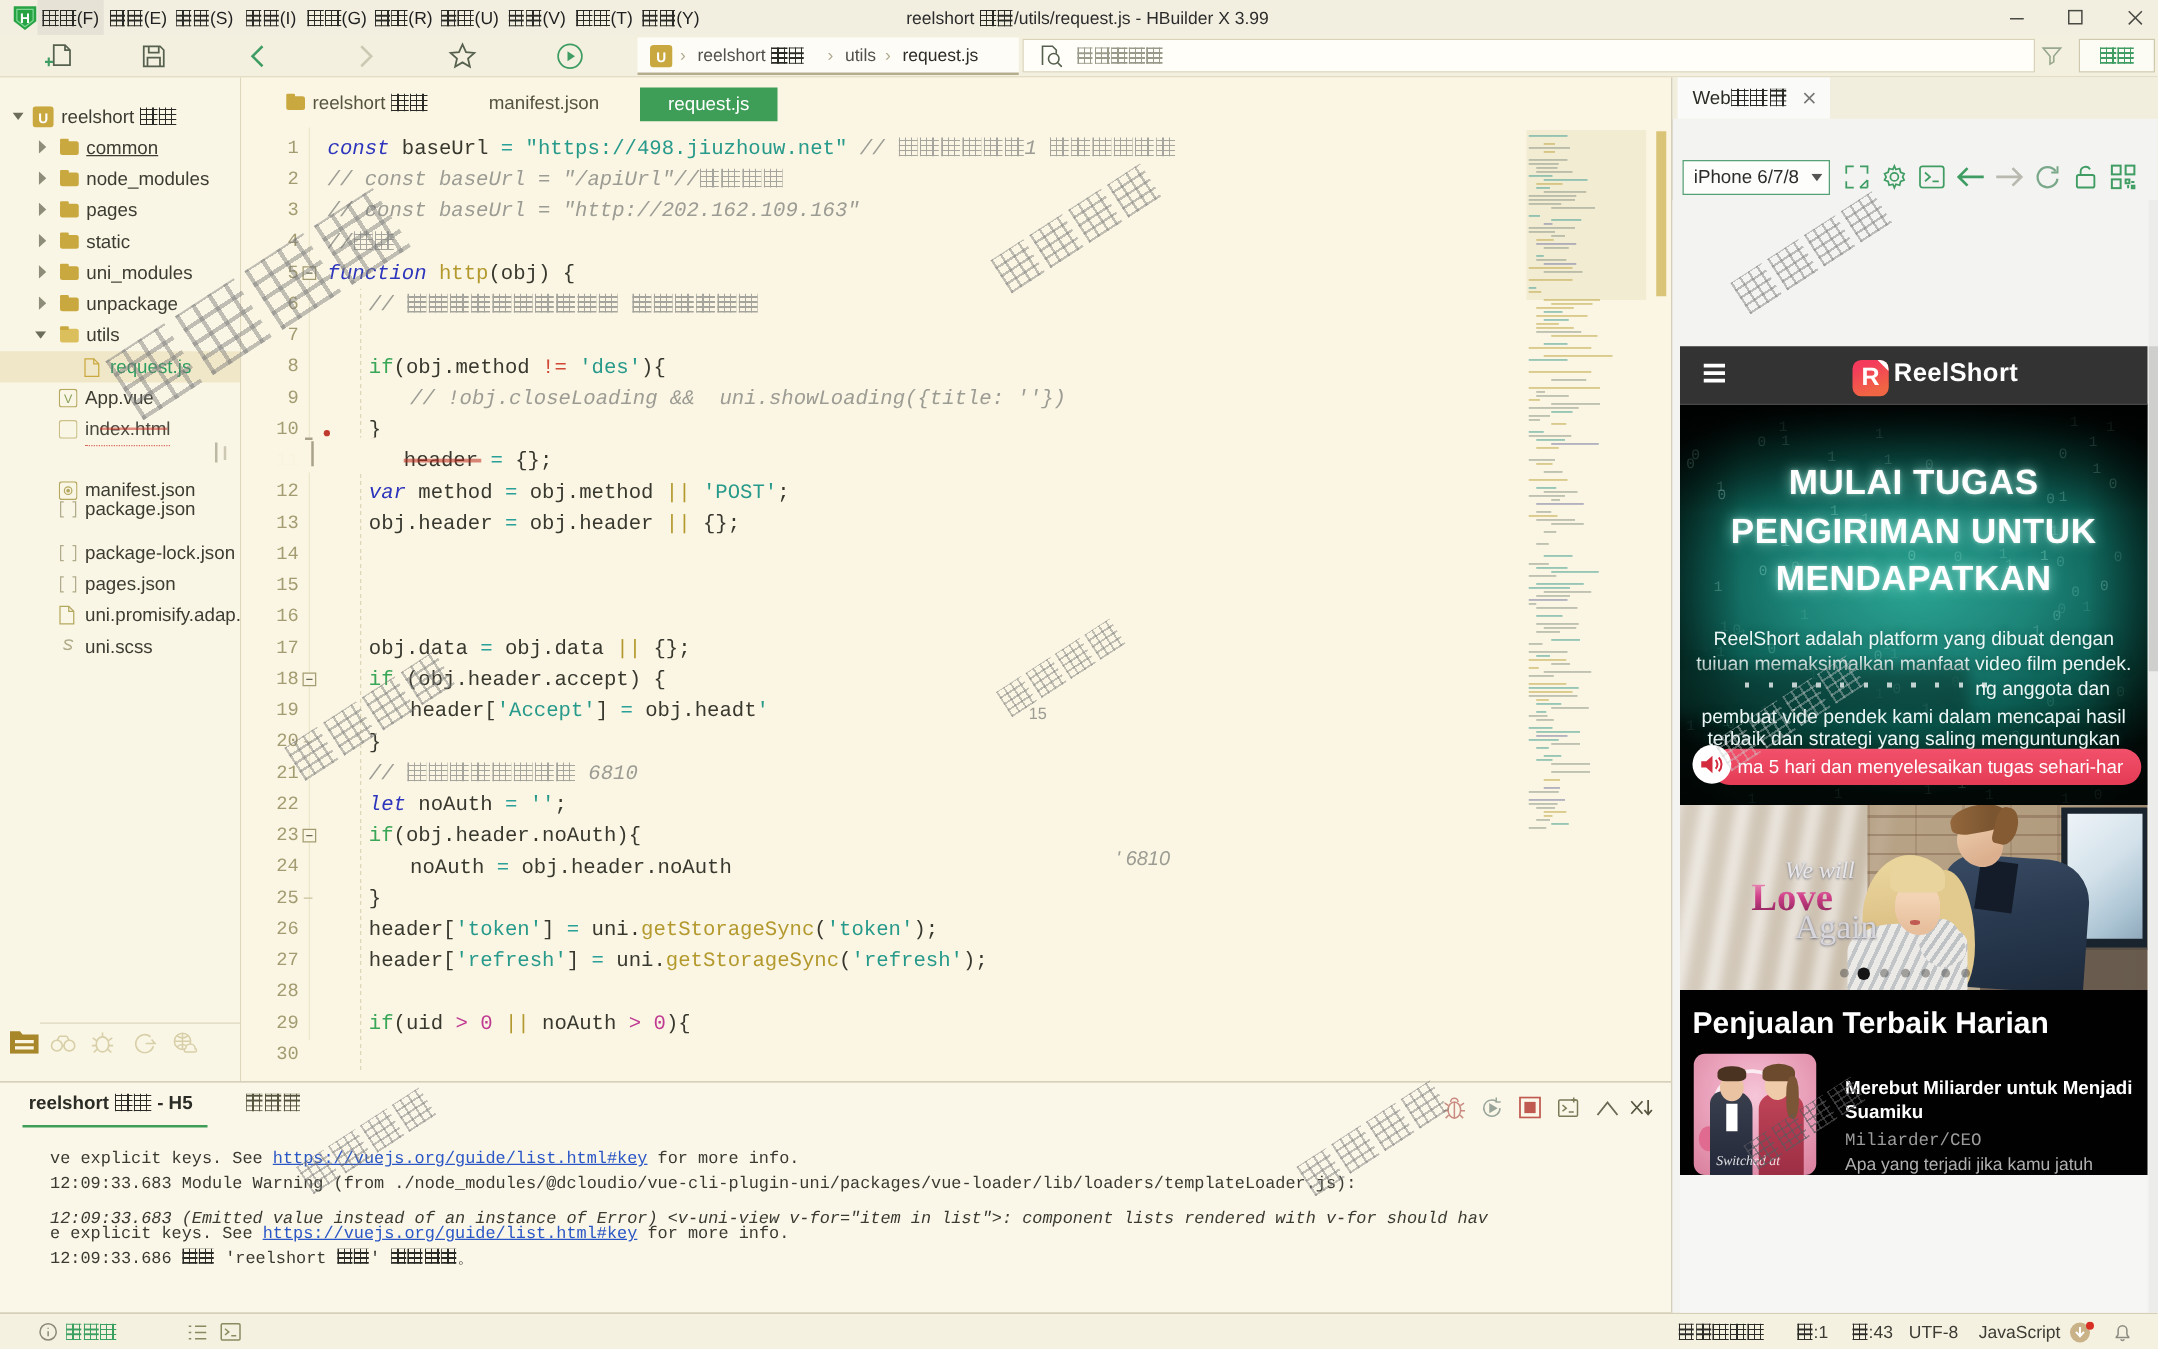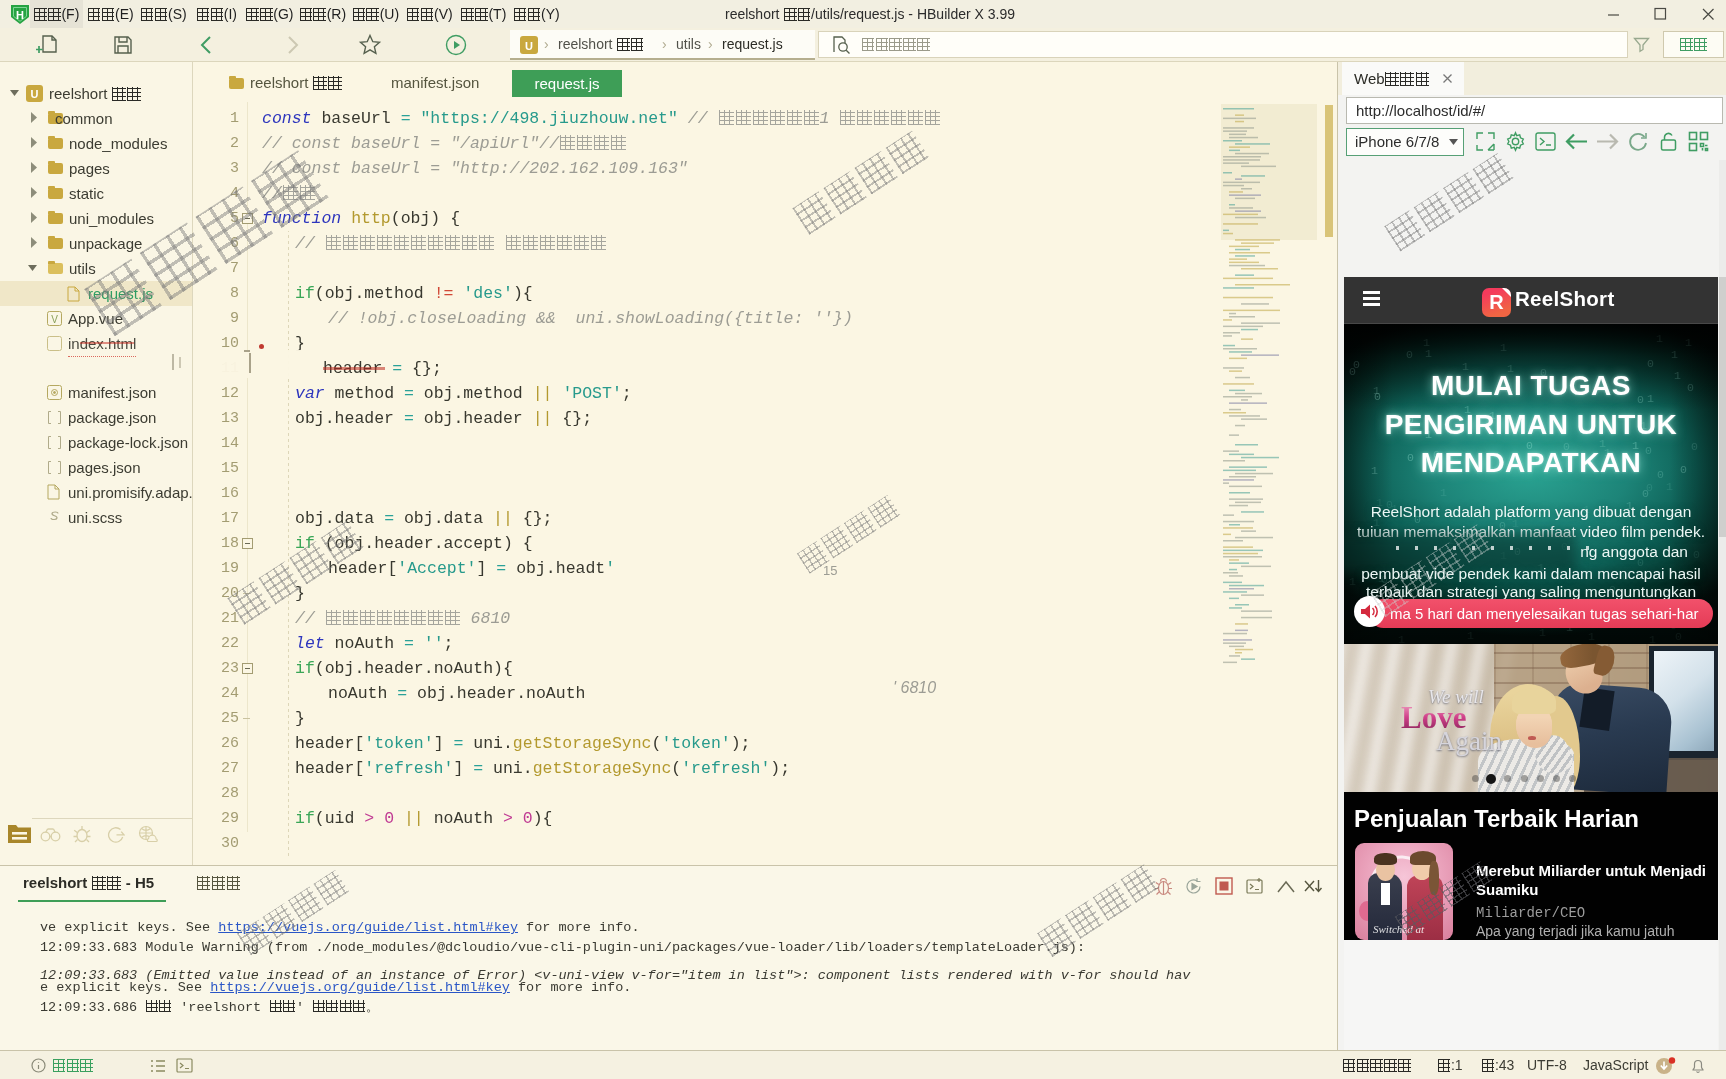--- a/index.html
+++ b/index.html
@@ -126,21 +126,21 @@
         <rect width="17" height="17" rx="3" fill="#c9a83f"></rect>
         <text x="8.5" y="13" font-size="11" font-weight="bold" fill="#fff" text-anchor="middle" font-family="Liberation Sans">U</text>
       </svg>
 <span class="abs" style="left:49px;">reelshort <i class="d"></i><i class="d"></i></span>
     </div>
 <div class="ti" style="top:44px;">
       <svg class="abs" style="left:31px;top:6px" width="6" height="11" viewBox="0 0 6 11">
         <path d="M0 0 L6 5.5 L0 11 z" fill="#8d8d7a"></path>
       </svg>
       <span class="fold" style="left:48px;"></span>
-      <span class="abs" style="left:55px;">common</span>
+      <span class="abs" style="left:69px;text-decoration:underline;">common</span>
     </div>
 <div class="ti" style="top:69px;">
       <svg class="abs" style="left:31px;top:6px" width="6" height="11" viewBox="0 0 6 11">
         <path d="M0 0 L6 5.5 L0 11 z" fill="#8d8d7a"></path>
       </svg>
       <span class="fold" style="left:48px;"></span>
       <span class="abs" style="left:69px;">node_modules</span>
     </div>
 <div class="ti" style="top:94px;">
       <svg class="abs" style="left:31px;top:6px" width="6" height="11" viewBox="0 0 6 11">
@@ -199,21 +199,21 @@
 <span class="abs" style="left:80px;top:11px;width:54px;height:2px;background:rgba(200,40,30,.5);"></span>
     </div>
 <div class="ti" style="top:318px;">
       <svg class="abs" style="left:47px;top:5px" width="15" height="15" viewBox="0 0 15 15" fill="none" stroke="#b5a860">
         <rect x="0.5" y="0.5" width="14" height="14" rx="2"></rect>
         <circle cx="7.5" cy="7.5" r="3"></circle>
         <circle cx="7.5" cy="7.5" r="1" fill="#b5a860"></circle>
       </svg>
       <span class="abs" style="left:68px;">manifest.json</span>
     </div>
-<div class="ti" style="top:343px;">
+<div class="ti" style="top:333px;">
       <svg class="abs" style="left:47px;top:5px" width="15" height="15" viewBox="0 0 15 15" fill="none" stroke="#b0ab8a">
         <path d="M4 1.5 h-2.5 v12 h2.5 M11 1.5 h2.5 v12 h-2.5"></path>
       </svg>
       <span class="abs" style="left:68px;">package.json</span>
     </div>
 <div class="ti" style="top:348px;margin-top:20px;">
       <svg class="abs" style="left:47px;top:5px" width="15" height="15" viewBox="0 0 15 15" fill="none" stroke="#b0ab8a">
         <path d="M4 1.5 h-2.5 v12 h2.5 M11 1.5 h2.5 v12 h-2.5"></path>
       </svg>
       <span class="abs" style="left:68px;">package-lock.json</span>
@@ -540,23 +540,20 @@
     </svg>
 </div>
 <div id="rpanel">
 <div id="rtabs"></div>
 <div class="abs" style="left:4px;top:0;width:122px;height:33px;background:#fafaf8;font-size:15px;color:#2c2c26;line-height:33px;">
       <span class="abs" style="left:12px;">Web<i class="d"></i><i class="d"></i><i class="d"></i></span>
       <svg class="abs" style="left:100px;top:11px" width="11" height="11" viewBox="0 0 11 11" stroke="#777" stroke-width="1.3">
         <path d="M1.5 1.5 l8 8 M9.5 1.5 l-8 8"></path>
       </svg>
     </div>
-<div class="abs" style="left:8px;top:35px;width:377px;height:27px;background:#fff;border:1px solid #b9b9b0;font-size:15px;color:#2c2c2c;line-height:25px;">
-      <span class="abs" style="left:9px;">http://localhost/id/#/</span>
-    </div>
 <div class="abs" style="left:8px;top:66px;width:118px;height:28px;background:#fdfdfb;border:1.5px solid #56a076;font-size:15px;color:#2c2c2c;line-height:25px;">
 <span class="abs" style="left:8px;">iPhone 6/7/8</span>
 <svg class="abs" style="left:102px;top:10px" width="9" height="6" viewBox="0 0 9 6">
         <path d="M0 0 l4.5 6 L9 0 z" fill="#555"></path>
       </svg>
     </div>
 <svg class="abs" style="left:137px;top:69px" width="21" height="21" viewBox="0 0 21 21" fill="none" stroke="#3f9d63" stroke-width="1.4">
       <path d="M8 2 H2 v6 M2 14 v5 h6 M19 8 V2 h-6"></path>
       <path d="M19 13 l-6 6 M19 19 h-6 M19 19 v-6" stroke-width="1.4"></path>
     </svg>

